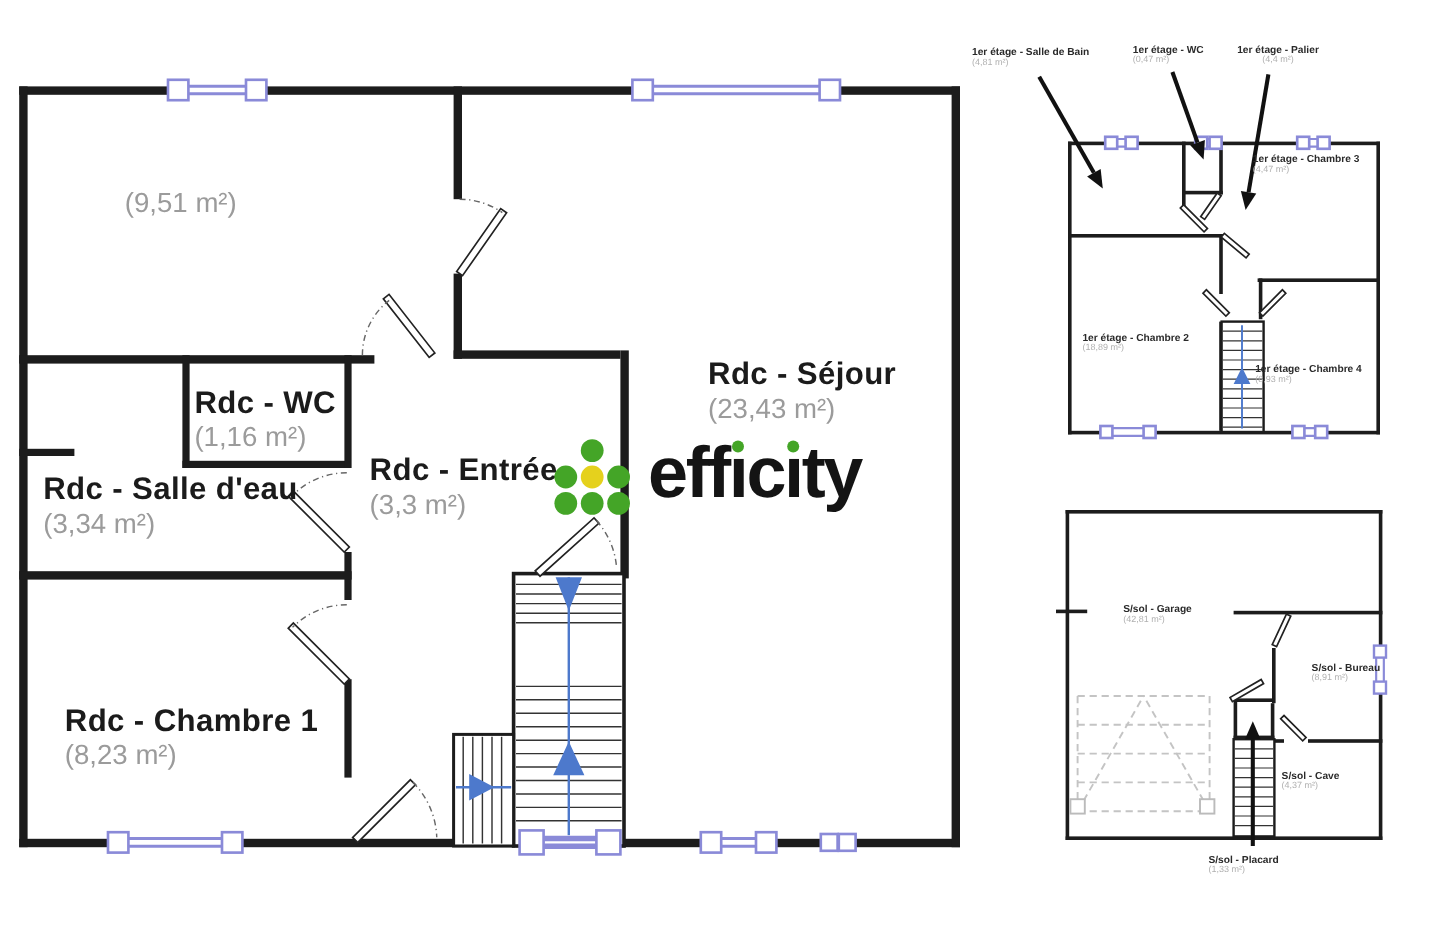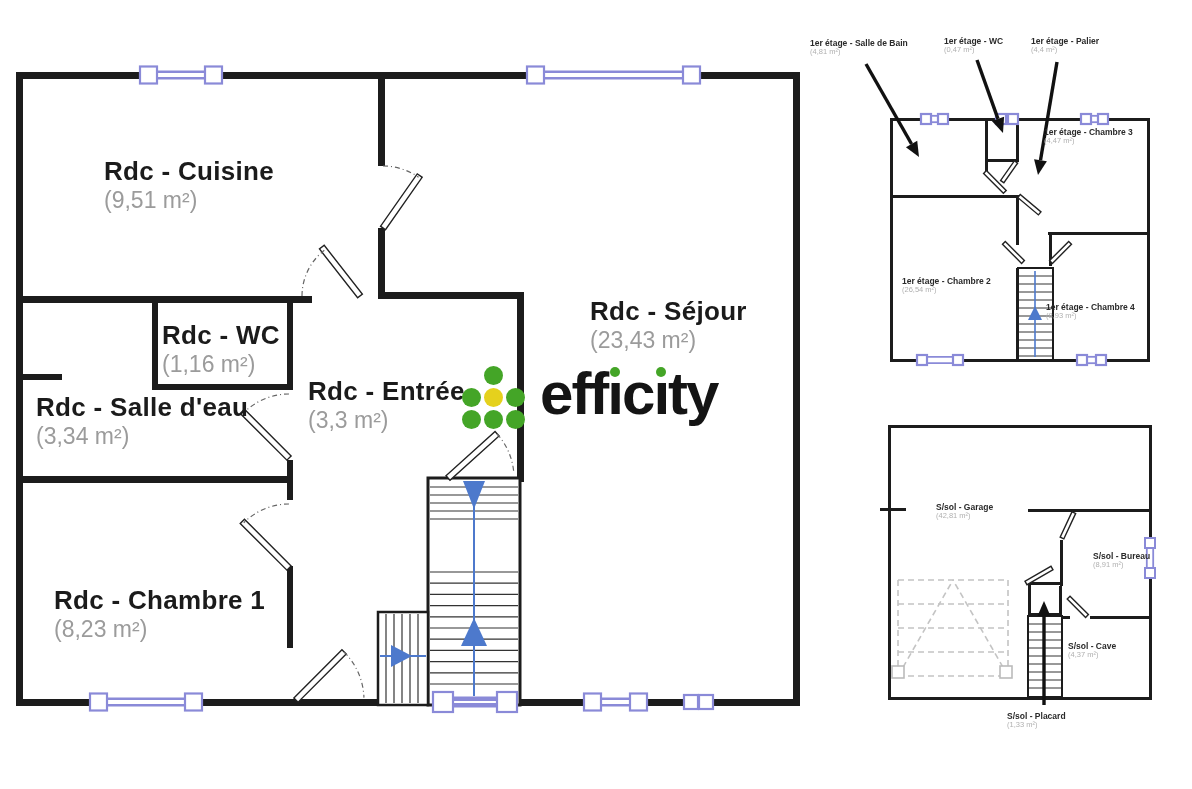--- a/index.html
+++ b/index.html
@@ -218,21 +218,20 @@
       <polygon points="919,157 905.925698558711,147.18609956121892 917.2203255272843,140.7493766651502" fill="#111111"></polygon>
       <line x1="977" y1="60" x2="997.9672182056532" y2="118.86949726971856" stroke="#111111" stroke-width="3.4"></line>
       <polygon points="1003,133 991.8440003558646,121.05036938060218 1004.0904360554418,116.68862515883495" fill="#111111"></polygon>
       <line x1="1057" y1="62" x2="1040.48721023947" y2="160.20764436525823" stroke="#111111" stroke-width="3.4"></line>
       <polygon points="1038,175 1034.0771894644151,159.12985326148797 1046.8972310145248,161.2854354690285" fill="#111111"></polygon>
       <line x1="1044" y1="705" x2="1044" y2="616" stroke="#111111" stroke-width="3.4"></line>
       <polygon points="1044,601 1050.5,616 1037.5,616" fill="#111111"></polygon>
     </svg>
 
   <div class="lbl big" style="left:104px;top:156px;">
-    <div class="nm">Rdc - Cuisine</div>
     <div class="ar">(9,51 m²)</div>
   </div>
   <div class="lbl big" style="left:590px;top:252px;margin-top:44px;">
     <div class="nm">Rdc - Séjour</div>
     <div class="ar">(23,43 m²)</div>
   </div>
   <div class="lbl big" style="left:162px;top:320px;">
     <div class="nm">Rdc - WC</div>
     <div class="ar">(1,16 m²)</div>
   </div>
@@ -250,31 +249,31 @@
   </div>
 
   <div class="lbl sm" style="left:810px;top:38px;">
     <div class="nm">1er étage - Salle de Bain</div>
     <div class="ar">(4,81 m²)</div>
   </div>
   <div class="lbl sm" style="left:944px;top:36px;">
     <div class="nm">1er étage - WC</div>
     <div class="ar">(0,47 m²)</div>
   </div>
-  <div class="lbl sm" style="left:1031px;top:36px;">
+  <div class="lbl sm" style="left:1031px;top:36px;text-align:center;">
     <div class="nm">1er étage - Palier</div>
     <div class="ar">(4,4 m²)</div>
   </div>
   <div class="lbl sm" style="left:1044px;top:127px;">
     <div class="nm">1er étage - Chambre 3</div>
     <div class="ar">(4,47 m²)</div>
   </div>
   <div class="lbl sm" style="left:902px;top:276px;">
     <div class="nm">1er étage - Chambre 2</div>
-    <div class="ar">(26,54 m²)</div>
+    <div class="ar">(18,89 m²)</div>
   </div>
   <div class="lbl sm" style="left:1046px;top:302px;">
     <div class="nm">1er étage - Chambre 4</div>
     <div class="ar">(8,93 m²)</div>
   </div>
 
   <div class="lbl sm" style="left:936px;top:502px;">
     <div class="nm">S/sol - Garage</div>
     <div class="ar">(42,81 m²)</div>
   </div>

